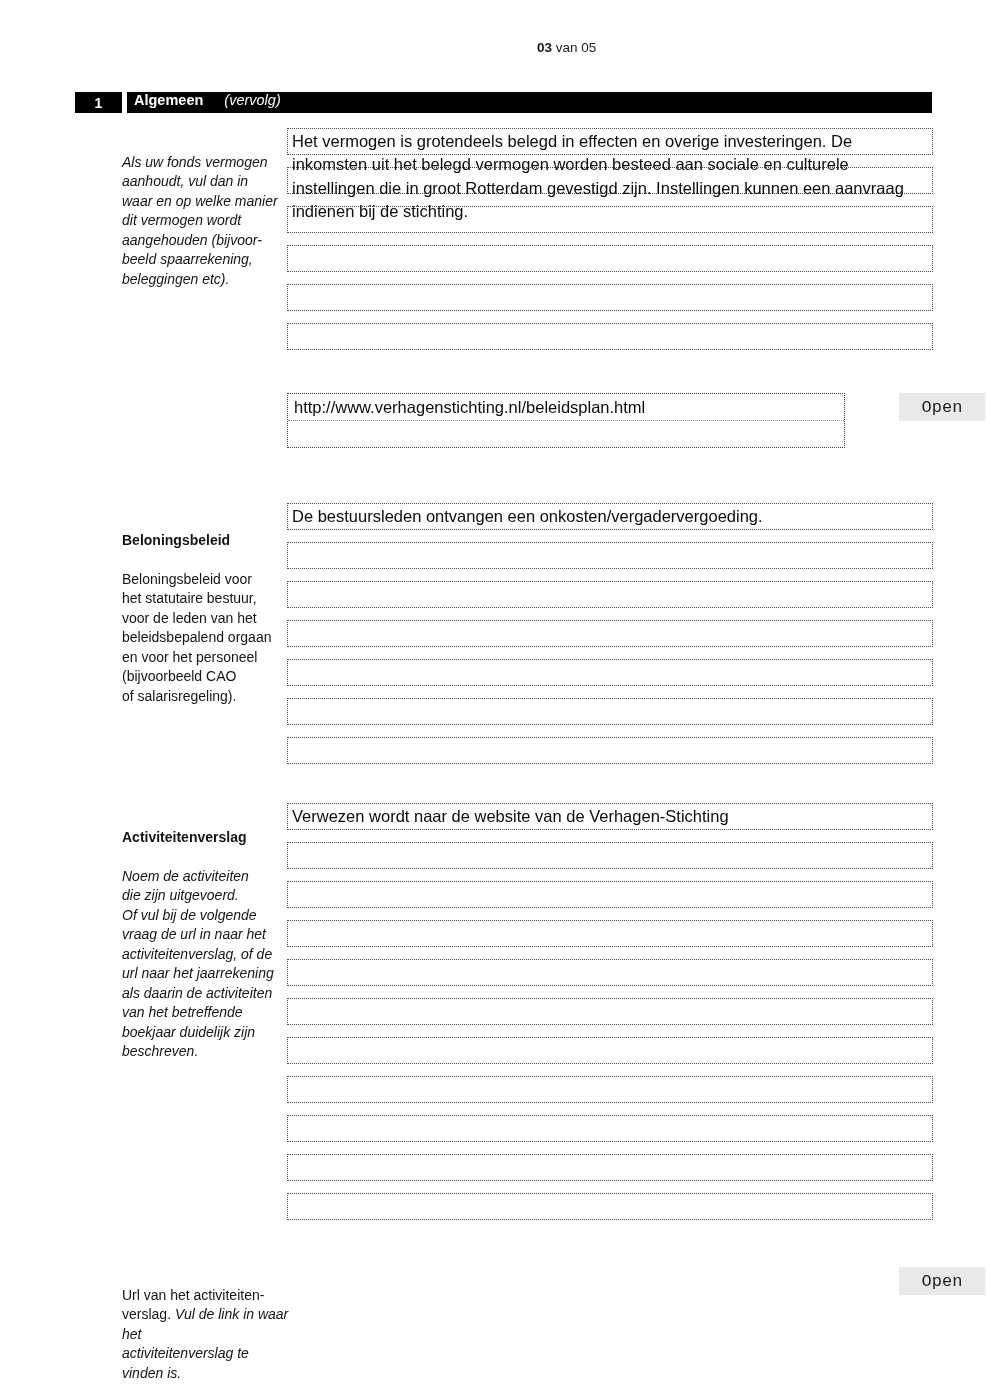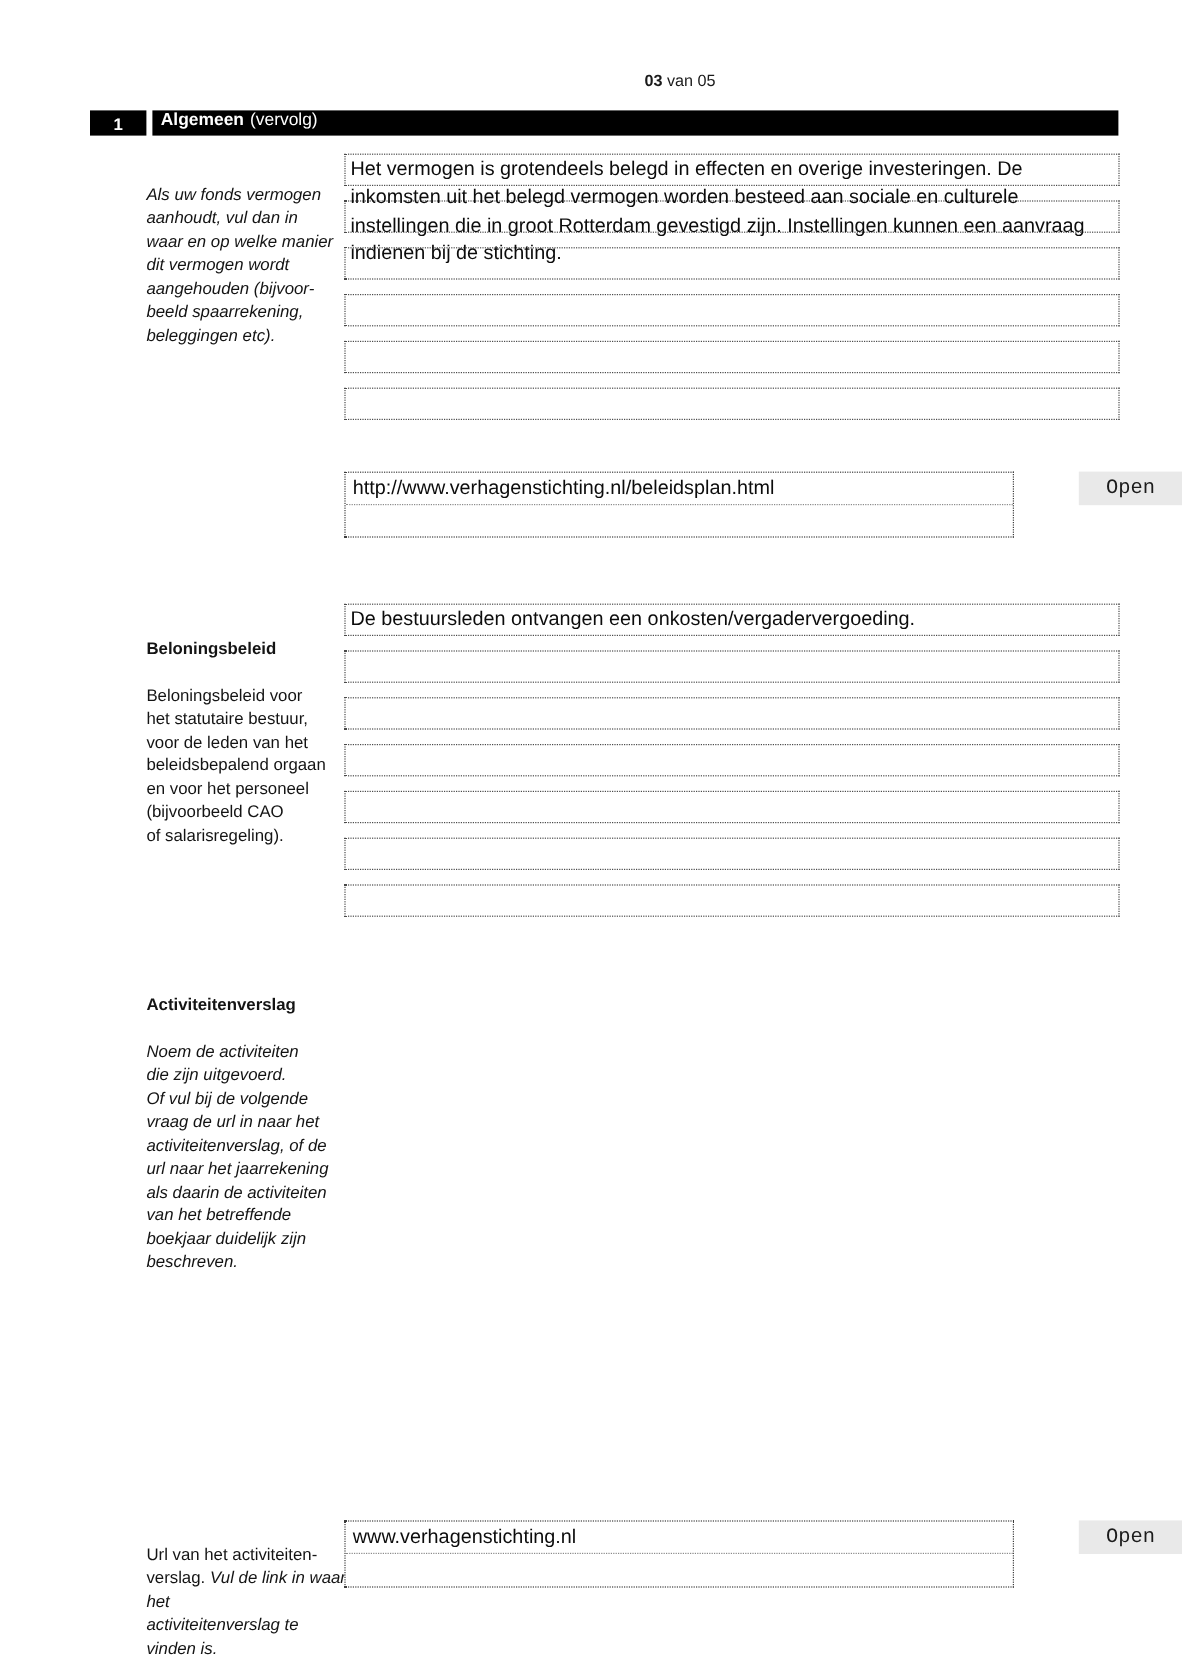--- a/index.html
+++ b/index.html
@@ -1,32 +1,32 @@
 <!DOCTYPE html>
 <html><head>
 <meta charset="utf-8">
 <style>
   html,body { margin:0; padding:0; background:#ffffff; }
   .page {
     position:relative; width:986px; height:1394px; background:#fff;
     font-family:"Liberation Sans", sans-serif; color:#1a1a1a; overflow:hidden;
   }
-  .pagenum { position:absolute; top:40px; left:537px; font-size:13.5px; white-space:pre;margin-top:20px; }
+  .pagenum { position:absolute; top:40px; left:537px; font-size:13.5px; white-space:pre; }
   .pagenum b { font-weight:bold; }
 
   .header-bar { position:absolute; top:92px; left:75px; width:857px; height:21px; display:flex; }
   .header-num {
     width:47px; background:#000; color:#fff; font-weight:bold; font-size:14px;
     display:flex; align-items:center; justify-content:center; margin-right:5px;
   }
   .header-title {
     flex:1; background:#000; color:#fff; font-size:14.5px; font-weight:bold;
     display:flex; align-items:flex-start; padding-left:7px;
   }
-  .header-title .suffix { font-weight:normal; margin-left:5px; }
+  .header-title .suffix { font-style:italic; font-weight:normal; margin-left:21px; }
 
   .flabel {
     position:absolute; left:122px; width:170px;
     font-size:14px; line-height:19.5px; white-space:pre-line; color:#141414;
   }
   .fheading { font-weight:bold; }
   .it { font-style:italic; }
 
   .area { position:absolute; left:287px; width:646px; }
   .line-box {
@@ -122,25 +122,35 @@
 die  zijn uitgevoerd.
 Of vul bij de volgende
 vraag de url in naar het
 activiteitenverslag, of de
 url naar het jaarrekening
 als daarin de activiteiten
 van het betreffende
 boekjaar duidelijk zijn
 beschreven.</span>
   </div>
+  <div class="area" style="top:803px;">
+    <div class="line-box"></div>
+    <div class="line-box"></div>
+    <div class="line-box"></div>
+    <div class="line-box"></div>
+    <div class="line-box"></div>
+    <div class="line-box"></div>
+    <div class="line-box"></div>
+    <div class="line-box"></div>
+    <div class="line-box"></div>
+    <div class="line-box"></div>
+    <div class="line-box"></div>
+    <div class="overlay">Verwezen wordt naar de website van de Verhagen-Stichting</div>
+  </div>
 
   <div class="flabel" style="top:1266px;">
     <span>Url van het activiteiten-
 verslag. </span><span class="it">Vul de link in waar het
 activiteitenverslag te vinden is.</span>
   </div>
-  <div class="url-field" style="top:1267px; height:56px;">
-    <div class="url-value">www.verhagenstichting.nl</div>
-    <div class="url-divider"></div>
-  </div>
   <button class="open-btn" style="top:1267px;">Open</button>
 
 </div>
 
 </body></html>

